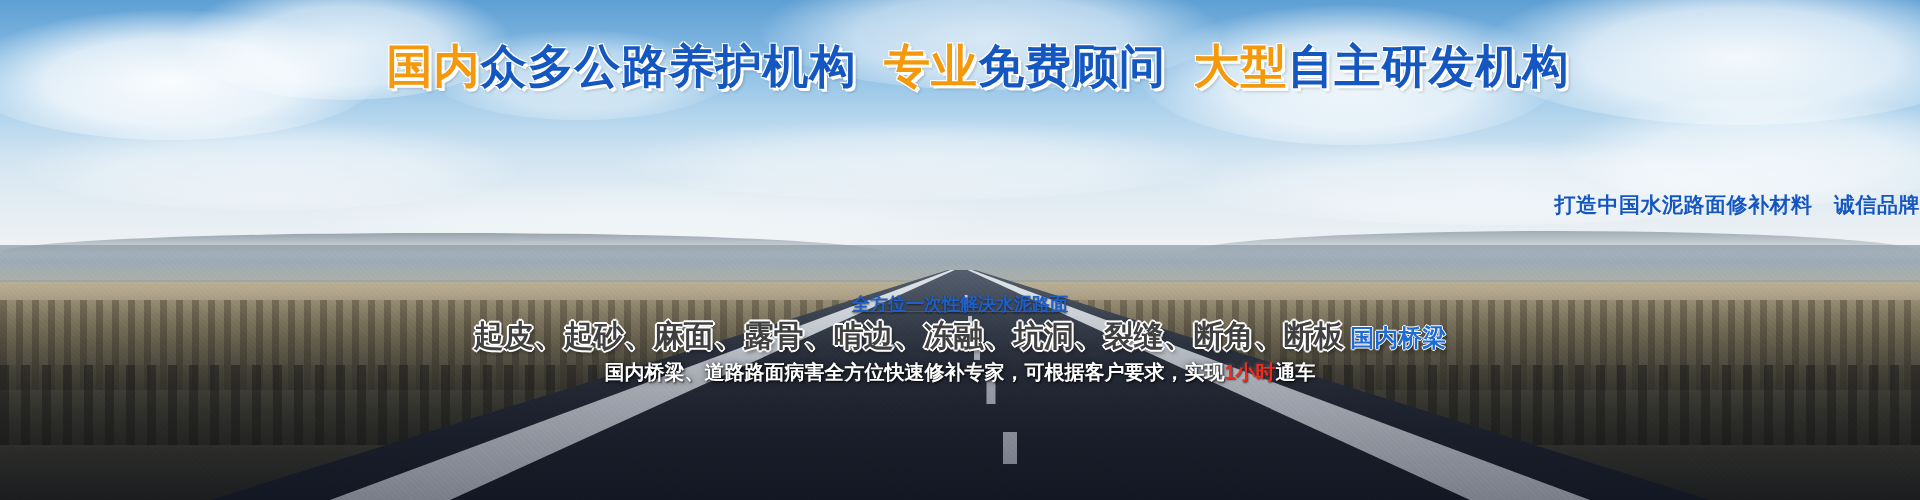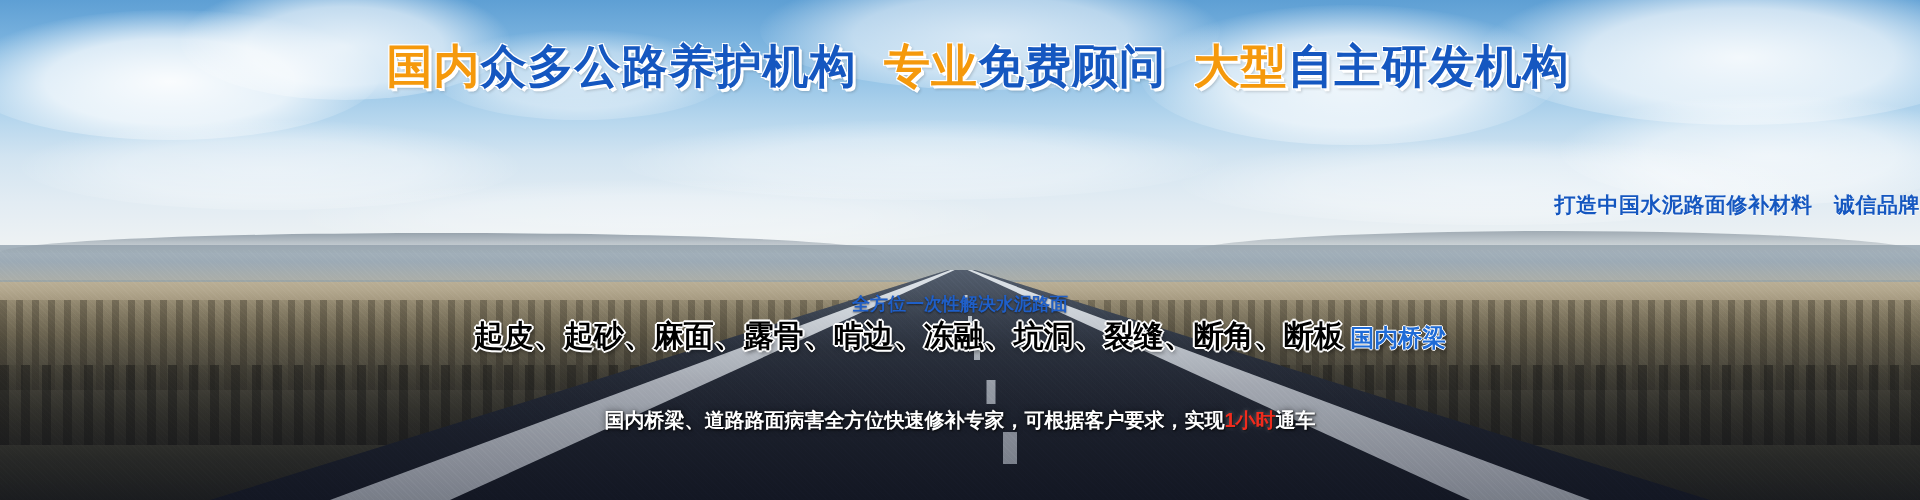--- a/index.html
+++ b/index.html
@@ -202,46 +202,46 @@
   #sub-2{top:222px;}
 
   .bottom-block{
     position:absolute;left:0;width:100%;text-align:center;
   }
   #bottom-1{
     top:292px;
     font-size:18px;line-height:24px;font-weight:bold;
     color:#1F5FC8;white-space:nowrap;
     text-shadow:0 1px 2px rgba(0,0,0,.55);
+    text-decoration:underline;
   }
   #bottom-2{
     top:316px;
     font-size:30px;line-height:40px;font-weight:bold;
     white-space:nowrap;
   }
   #bottom-2 .dmg{
-    color:#000000;
+    color:#404040;
     text-shadow:
       2px 0 0 #fff, -2px 0 0 #fff, 0 2px 0 #fff, 0 -2px 0 #fff,
       1px 1px 0 #fff, -1px -1px 0 #fff, 1px -1px 0 #fff, -1px 1px 0 #fff,
       2px 3px 4px rgba(0,0,0,.5);
   }
   #bottom-2 .tail{
     color:#1F6BD6;
     font-size:24px;
     text-shadow:
       1px 0 0 #fff, -1px 0 0 #fff, 0 1px 0 #fff, 0 -1px 0 #fff,
       2px 3px 4px rgba(0,0,0,.5);
   }
   #bottom-3{
     top:358px;
     font-size:20px;line-height:28px;font-weight:bold;
     color:#ffffff;white-space:nowrap;
     text-shadow:1px 1px 2px rgba(0,0,0,.8), 0 0 6px rgba(0,0,0,.6);
-    margin-top:48px;
   }
   #bottom-3 .hot{
     color:#F02B1D;
     text-shadow:1px 1px 2px rgba(0,0,0,.7), 0 0 4px rgba(255,255,255,.35);
   }
 </style>
 </head>
 <body>
 
 <div id="banner">

